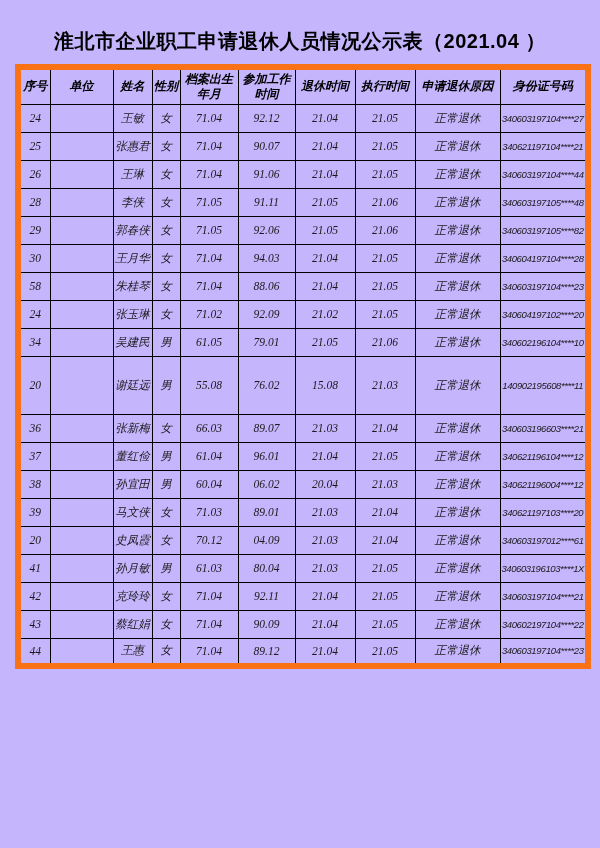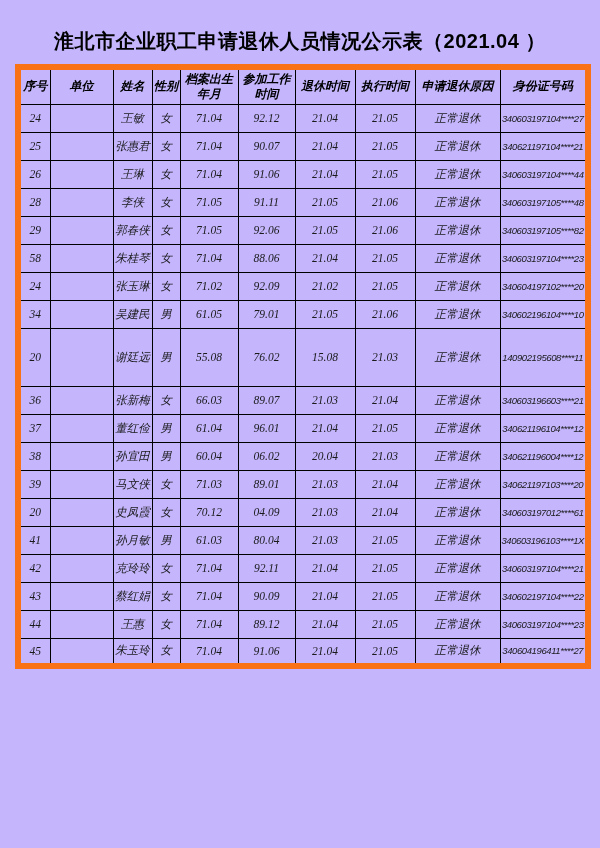--- a/index.html
+++ b/index.html
@@ -168,20 +168,32 @@
           <td>郭春侠</td>
           <td>女</td>
           <td>71.05</td>
           <td>92.06</td>
           <td>21.05</td>
           <td>21.06</td>
           <td>正常退休</td>
           <td class="c-id">340603197105****82</td>
         </tr>
         <tr>
+          <td>30</td>
+          <td></td>
+          <td>王月华</td>
+          <td>女</td>
+          <td>71.04</td>
+          <td>94.03</td>
+          <td>21.04</td>
+          <td>21.05</td>
+          <td>正常退休</td>
+          <td class="c-id">340604197104****28</td>
+        </tr>
+        <tr>
           <td>58</td>
           <td></td>
           <td>朱桂琴</td>
           <td>女</td>
           <td>71.04</td>
           <td>88.06</td>
           <td>21.04</td>
           <td>21.05</td>
           <td>正常退休</td>
           <td class="c-id">340603197104****23</td>
@@ -322,28 +334,16 @@
           <td>44</td>
           <td></td>
           <td>王惠</td>
           <td>女</td>
           <td>71.04</td>
           <td>89.12</td>
           <td>21.04</td>
           <td>21.05</td>
           <td>正常退休</td>
           <td class="c-id">340603197104****23</td>
-        </tr>
-        <tr>
-          <td>45</td>
-          <td></td>
-          <td>朱玉玲</td>
-          <td>女</td>
-          <td>71.04</td>
-          <td>91.06</td>
-          <td>21.04</td>
-          <td>21.05</td>
-          <td>正常退休</td>
-          <td class="c-id">340604196411****27</td>
         </tr>
       </tbody>
   </table>
 </div>
 
 </body></html>

